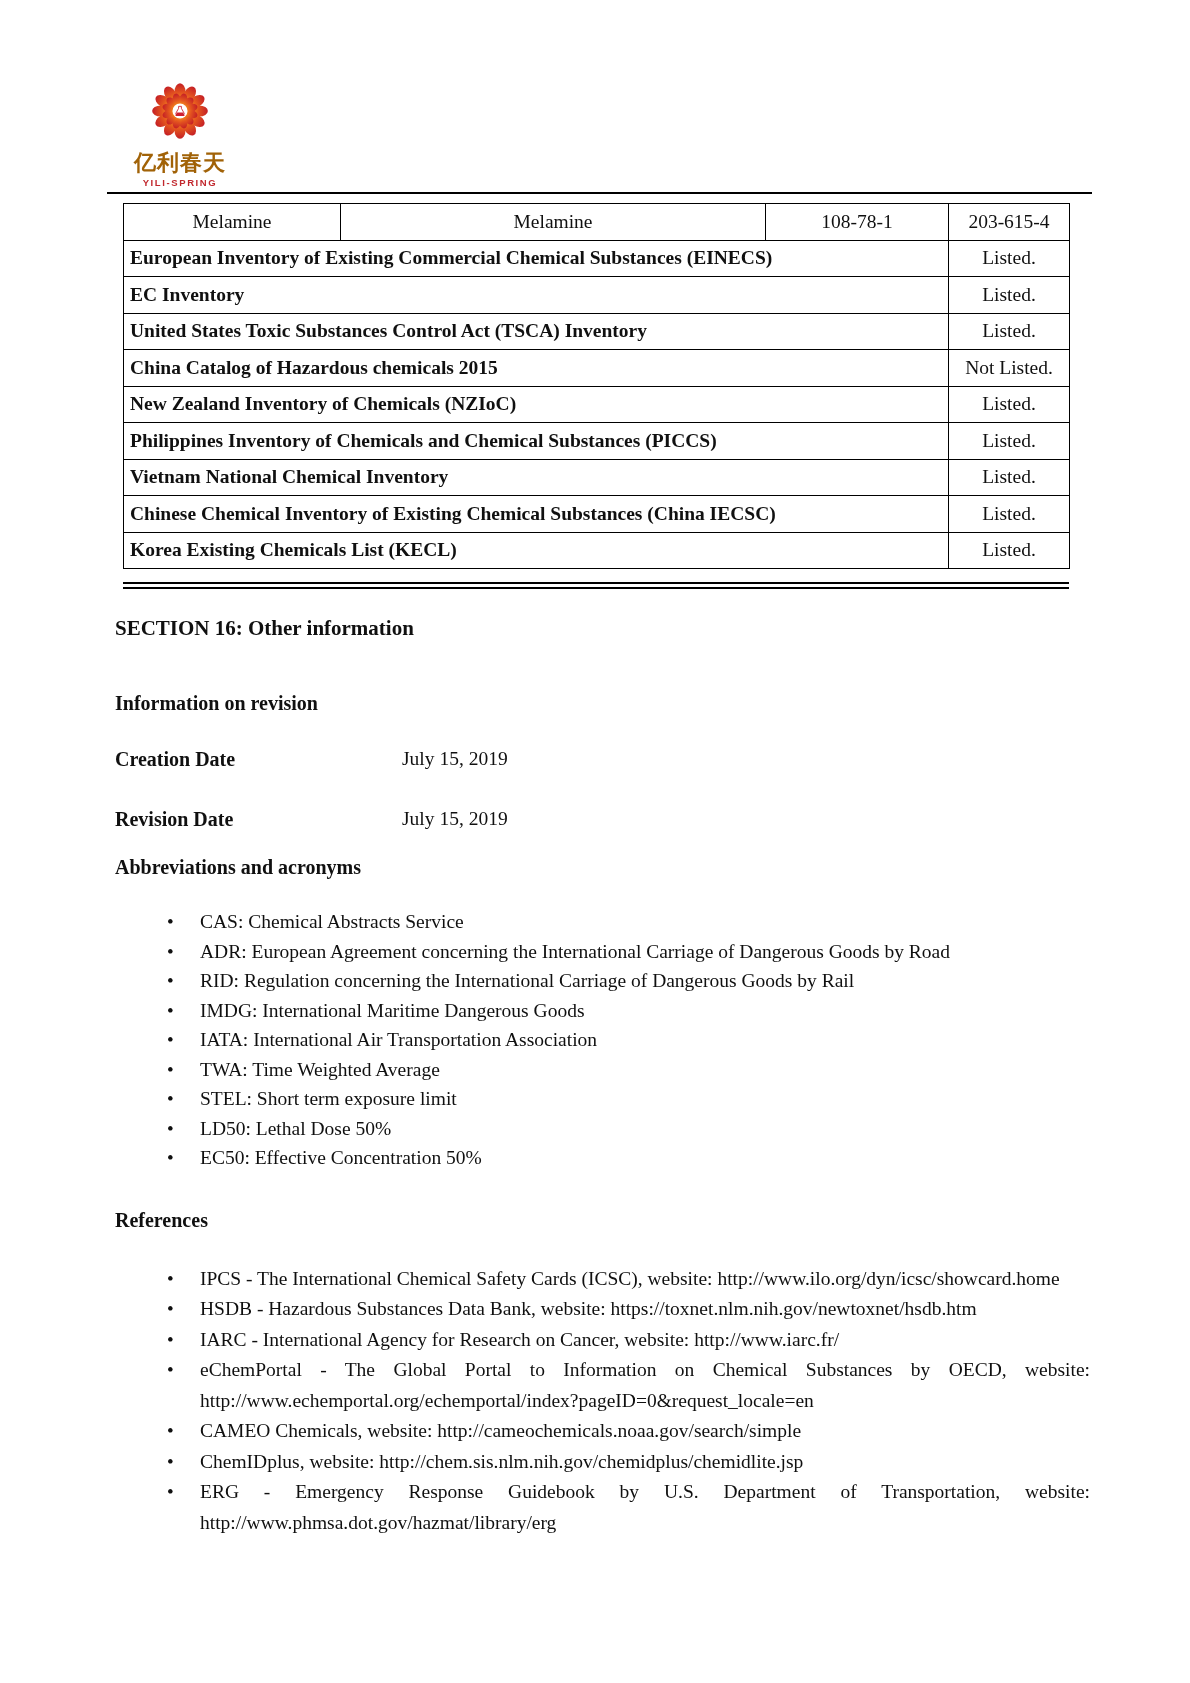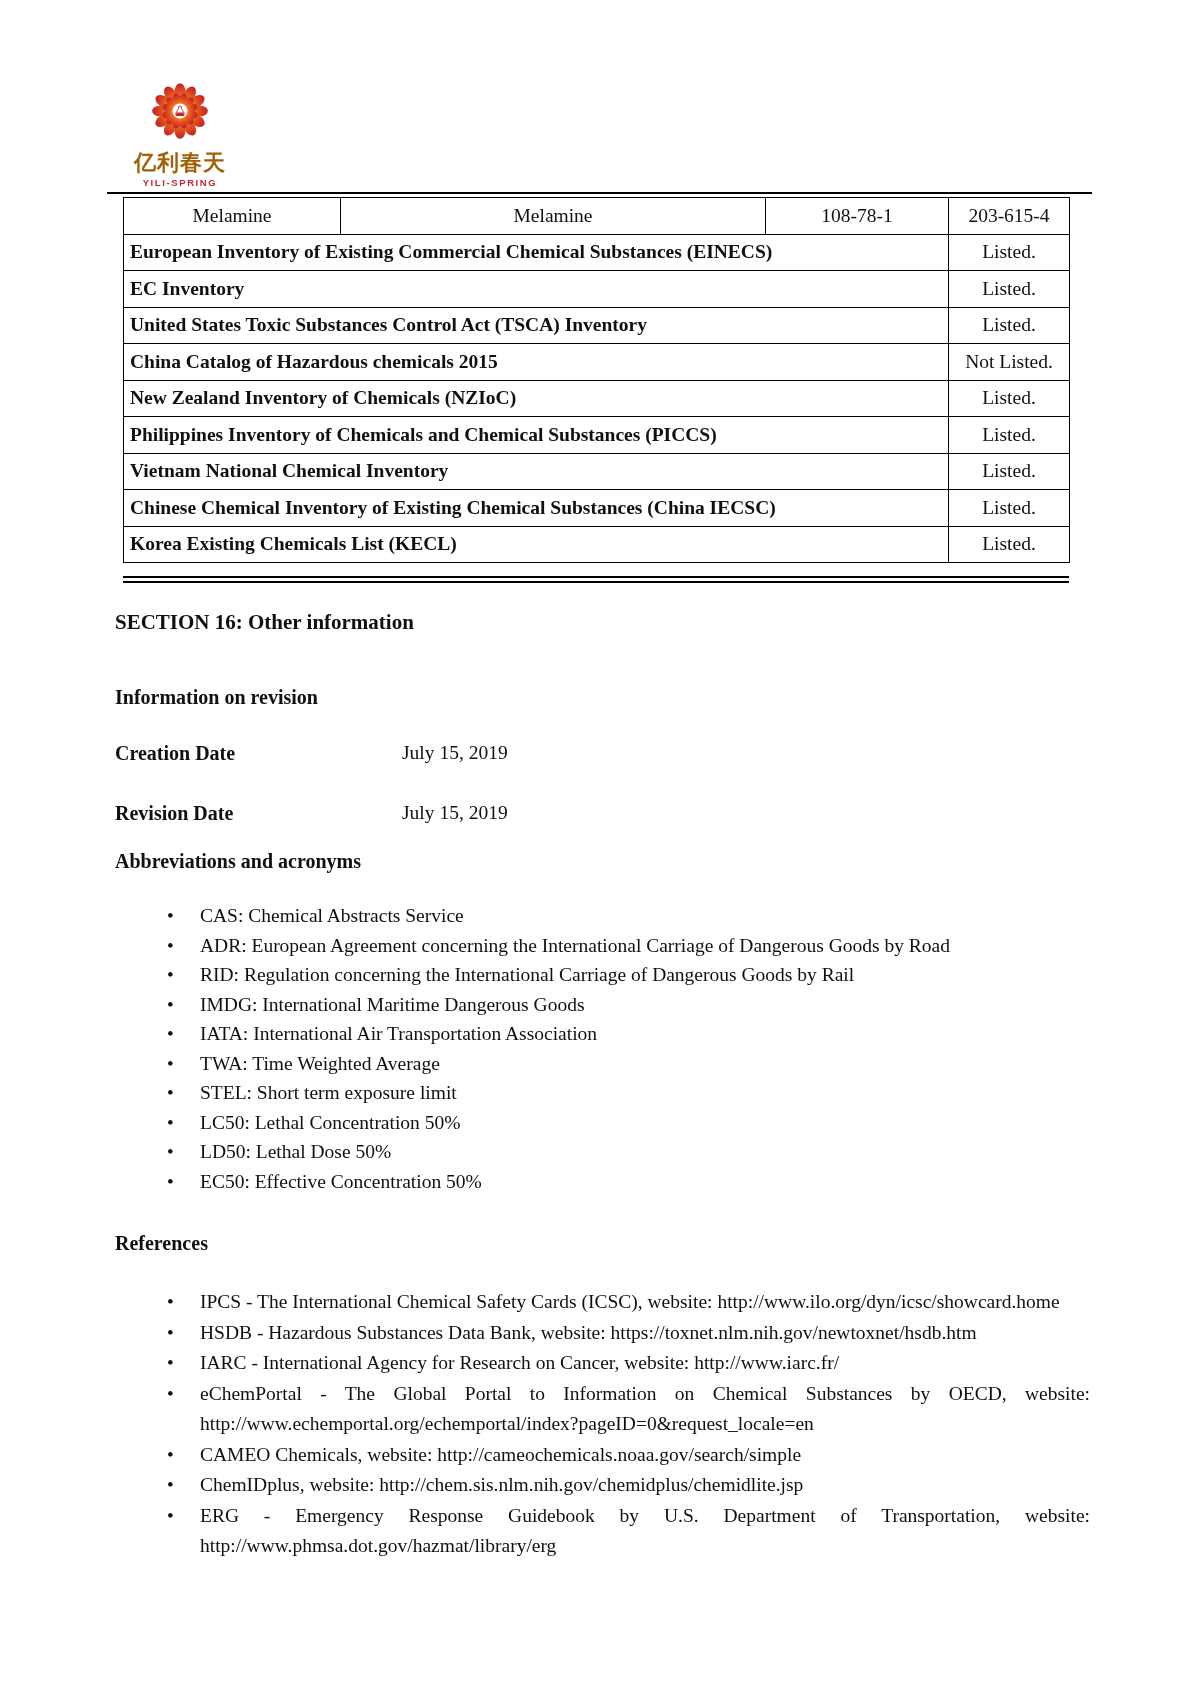--- a/index.html
+++ b/index.html
@@ -20,21 +20,21 @@
   .logo { width: 130px; text-align: center; margin-top: 2px; }
   .logo svg { display: block; margin: 0 auto; }
   .logo-cn { font-size: 22px; font-weight: bold; color: #a16207; line-height: 1; margin-top: 12px; letter-spacing: 1px; font-family: "Liberation Serif", serif; }
   .logo-en { font-size: 9.5px; font-weight: bold; color: #c1272d; letter-spacing: 1.6px; margin-top: 3px; font-family: "Liberation Sans", sans-serif; }
   .header-right { text-align: right; font-family: "Liberation Sans", sans-serif; padding-top: 2px; }
   .company { font-size: 22px; font-weight: bold; line-height: 26px; color: #161616; letter-spacing: -0.2px; }
   .contact-line { font-size: 15px; line-height: 22px; color: #222; }
   .header-rule { border-top: 2px solid #000; margin-top: 4px; margin-left: -8px; margin-right: -2px; }
 
   
-  table.inv { border-collapse: collapse; margin-left: 8px; margin-top: 3px; width: 946px; table-layout: fixed; }
+  table.inv { border-collapse: collapse; margin-left: 8px; margin-top: 9px; width: 946px; table-layout: fixed; }
   table.inv td { border: 1.6px solid #000; height: 35.5px; font-size: 19.5px; padding: 0 6px; overflow: hidden; white-space: nowrap; }
   td.c { text-align: center; }
   td.name { font-weight: bold; text-align: left; padding-left: 5px; }
 
   .double-rule { width: 946px; margin-left: 8px; margin-top: 13px; height: 3px; border-top: 2px solid #000; border-bottom: 2px solid #000; }
 
   
   .sec-title { font-size: 21px; font-weight: bold; margin: 22px 0 0 0; line-height: 34px; }
   .subhead { font-size: 20px; font-weight: bold; line-height: 24px; }
   .sh-revision { margin-top: 46px; }
@@ -178,21 +178,20 @@
 
     <div class="subhead sh-abbr">Abbreviations and acronyms</div>
     <ul class="doc-list abbr">
       <li>CAS: Chemical Abstracts Service</li>
       <li>ADR: European Agreement concerning the International Carriage of Dangerous Goods by Road</li>
       <li>RID: Regulation concerning the International Carriage of Dangerous Goods by Rail</li>
       <li>IMDG: International Maritime Dangerous Goods</li>
       <li>IATA: International Air Transportation Association</li>
       <li>TWA: Time Weighted Average</li>
       <li>STEL: Short term exposure limit</li>
-      <li>LC50: Lethal Concentration 50%</li>
       <li>LD50: Lethal Dose 50%</li>
       <li>EC50: Effective Concentration 50%</li>
     </ul>
 
     <div class="subhead sh-refs">References</div>
     <ul class="doc-list refs">
       <li>IPCS - The International Chemical Safety Cards (ICSC), website: http://www.ilo.org/dyn/icsc/showcard.home</li>
       <li>HSDB - Hazardous Substances Data Bank, website: https://toxnet.nlm.nih.gov/newtoxnet/hsdb.htm</li>
       <li>IARC - International Agency for Research on Cancer, website: http://www.iarc.fr/</li>
       <li>eChemPortal - The Global Portal to Information on Chemical Substances by OECD, website: http://www.echemportal.org/echemportal/index?pageID=0&amp;request_locale=en</li>

